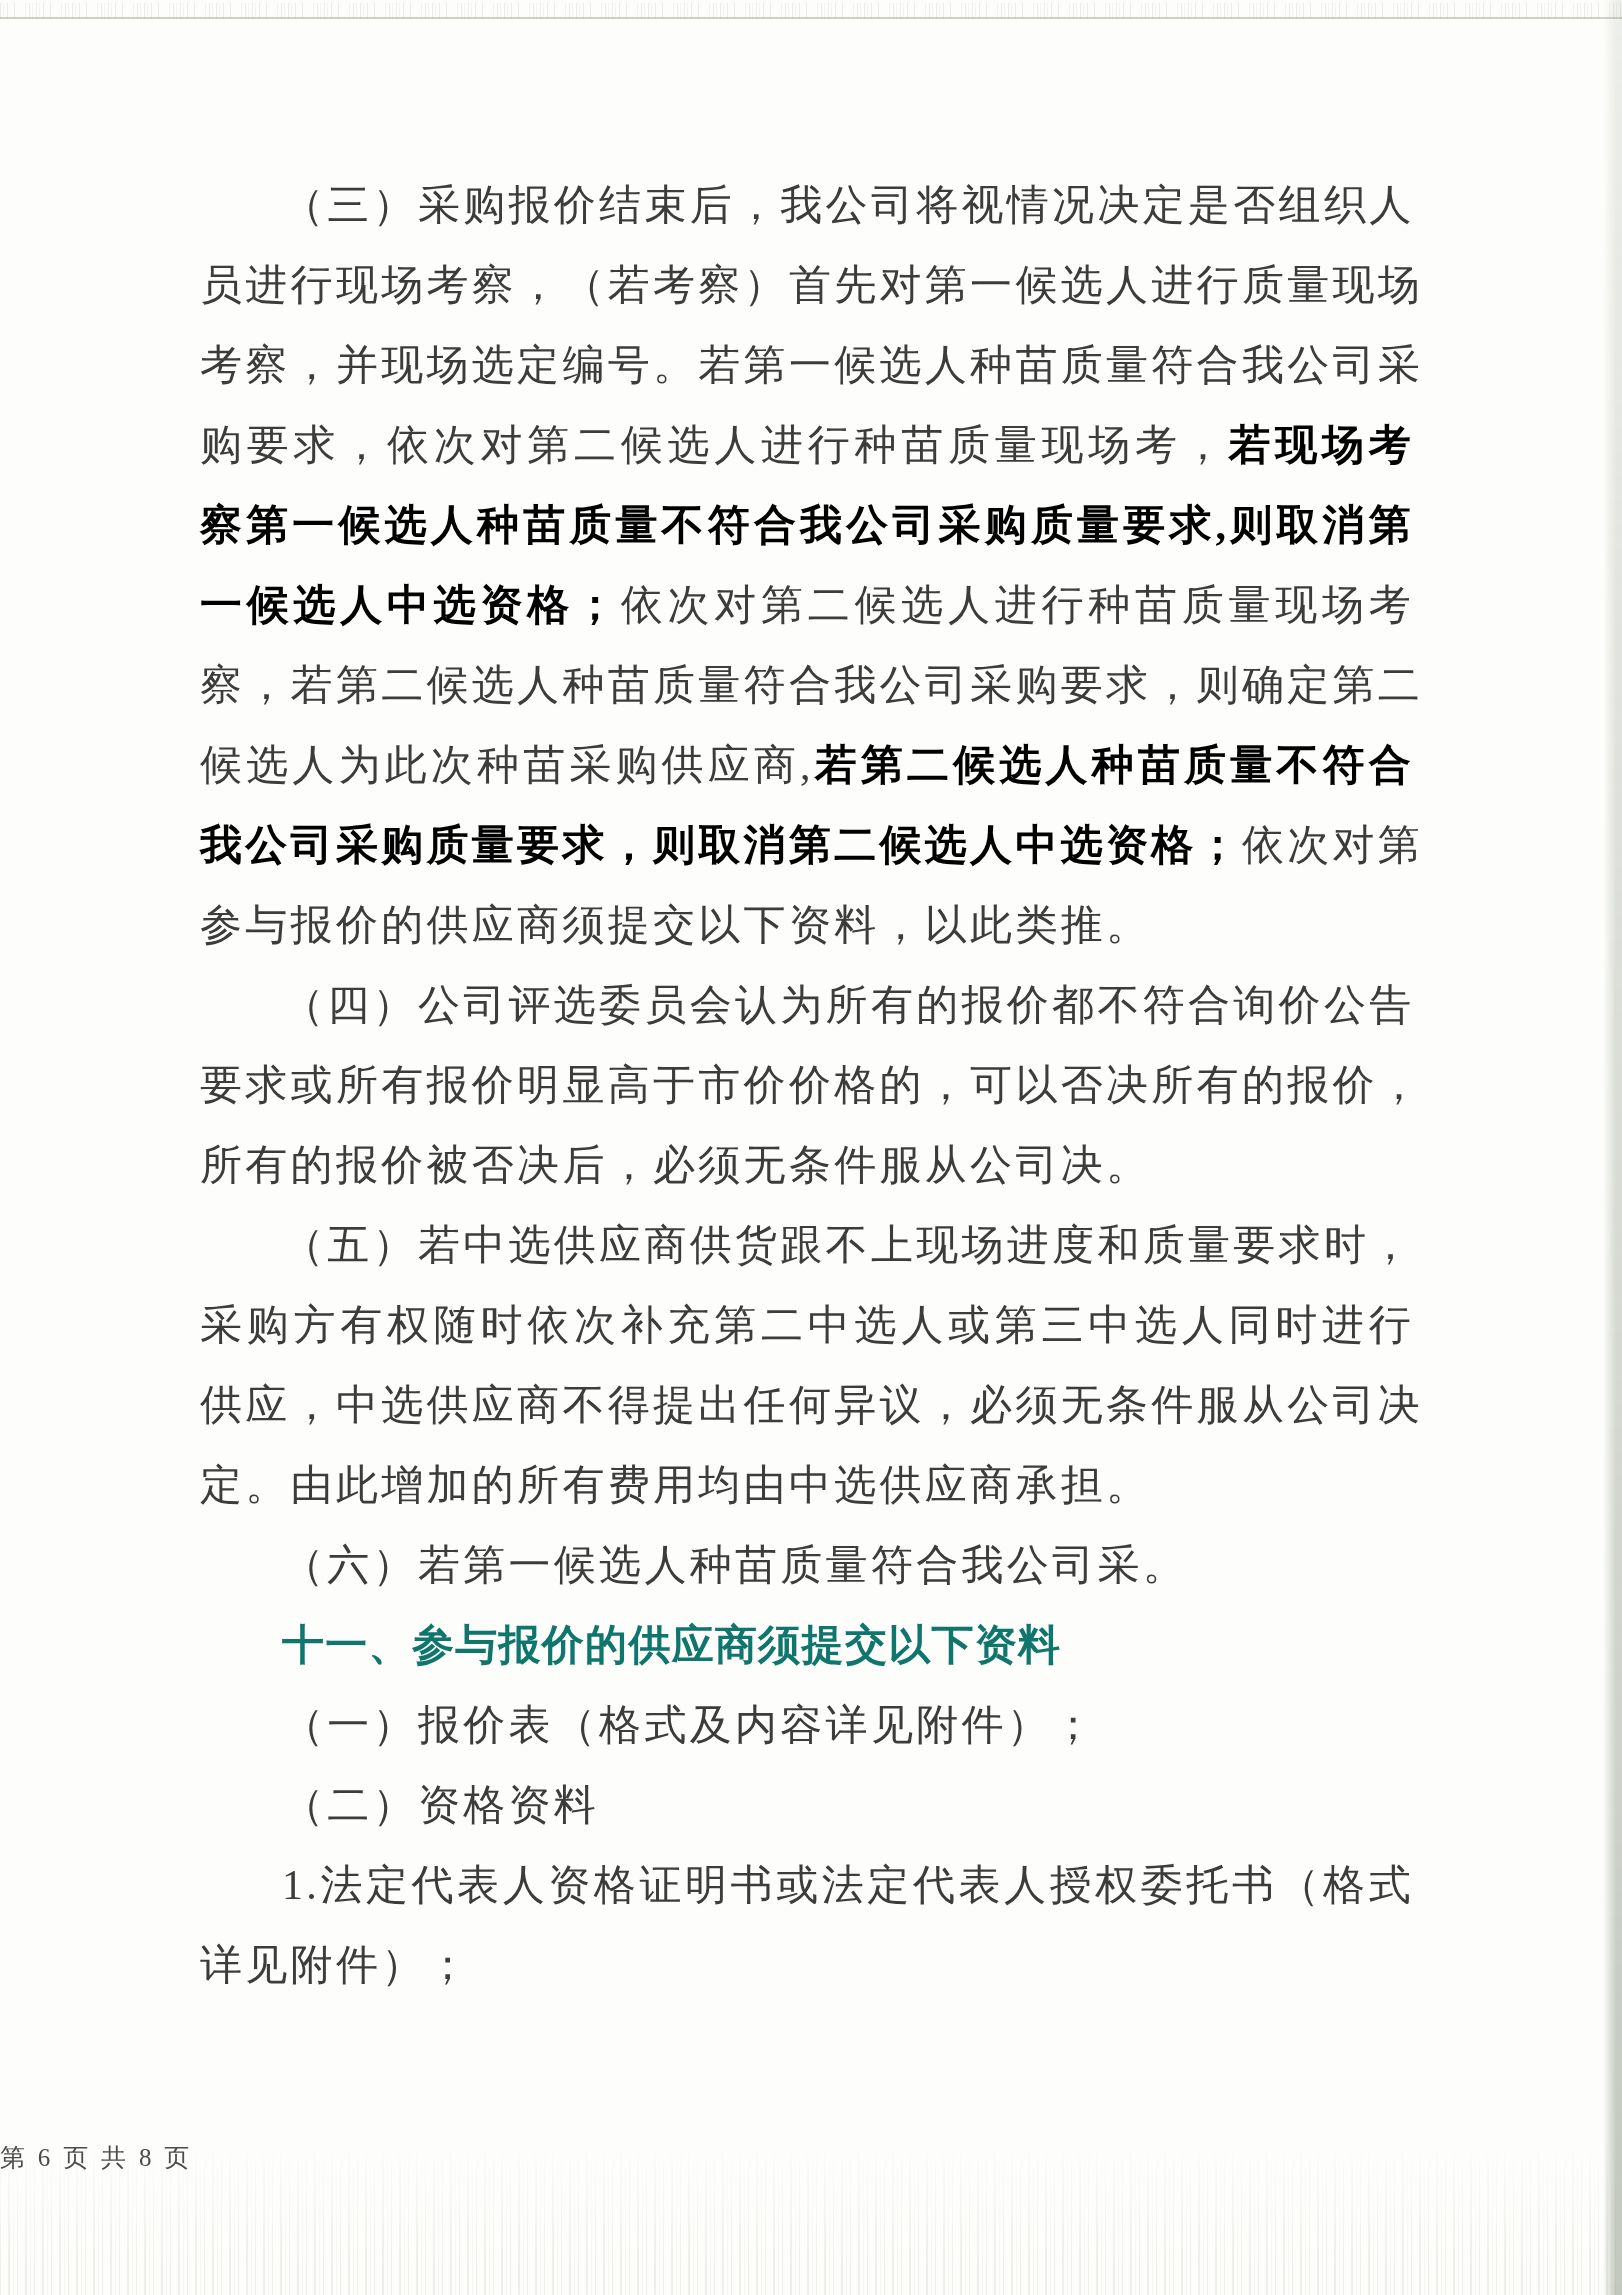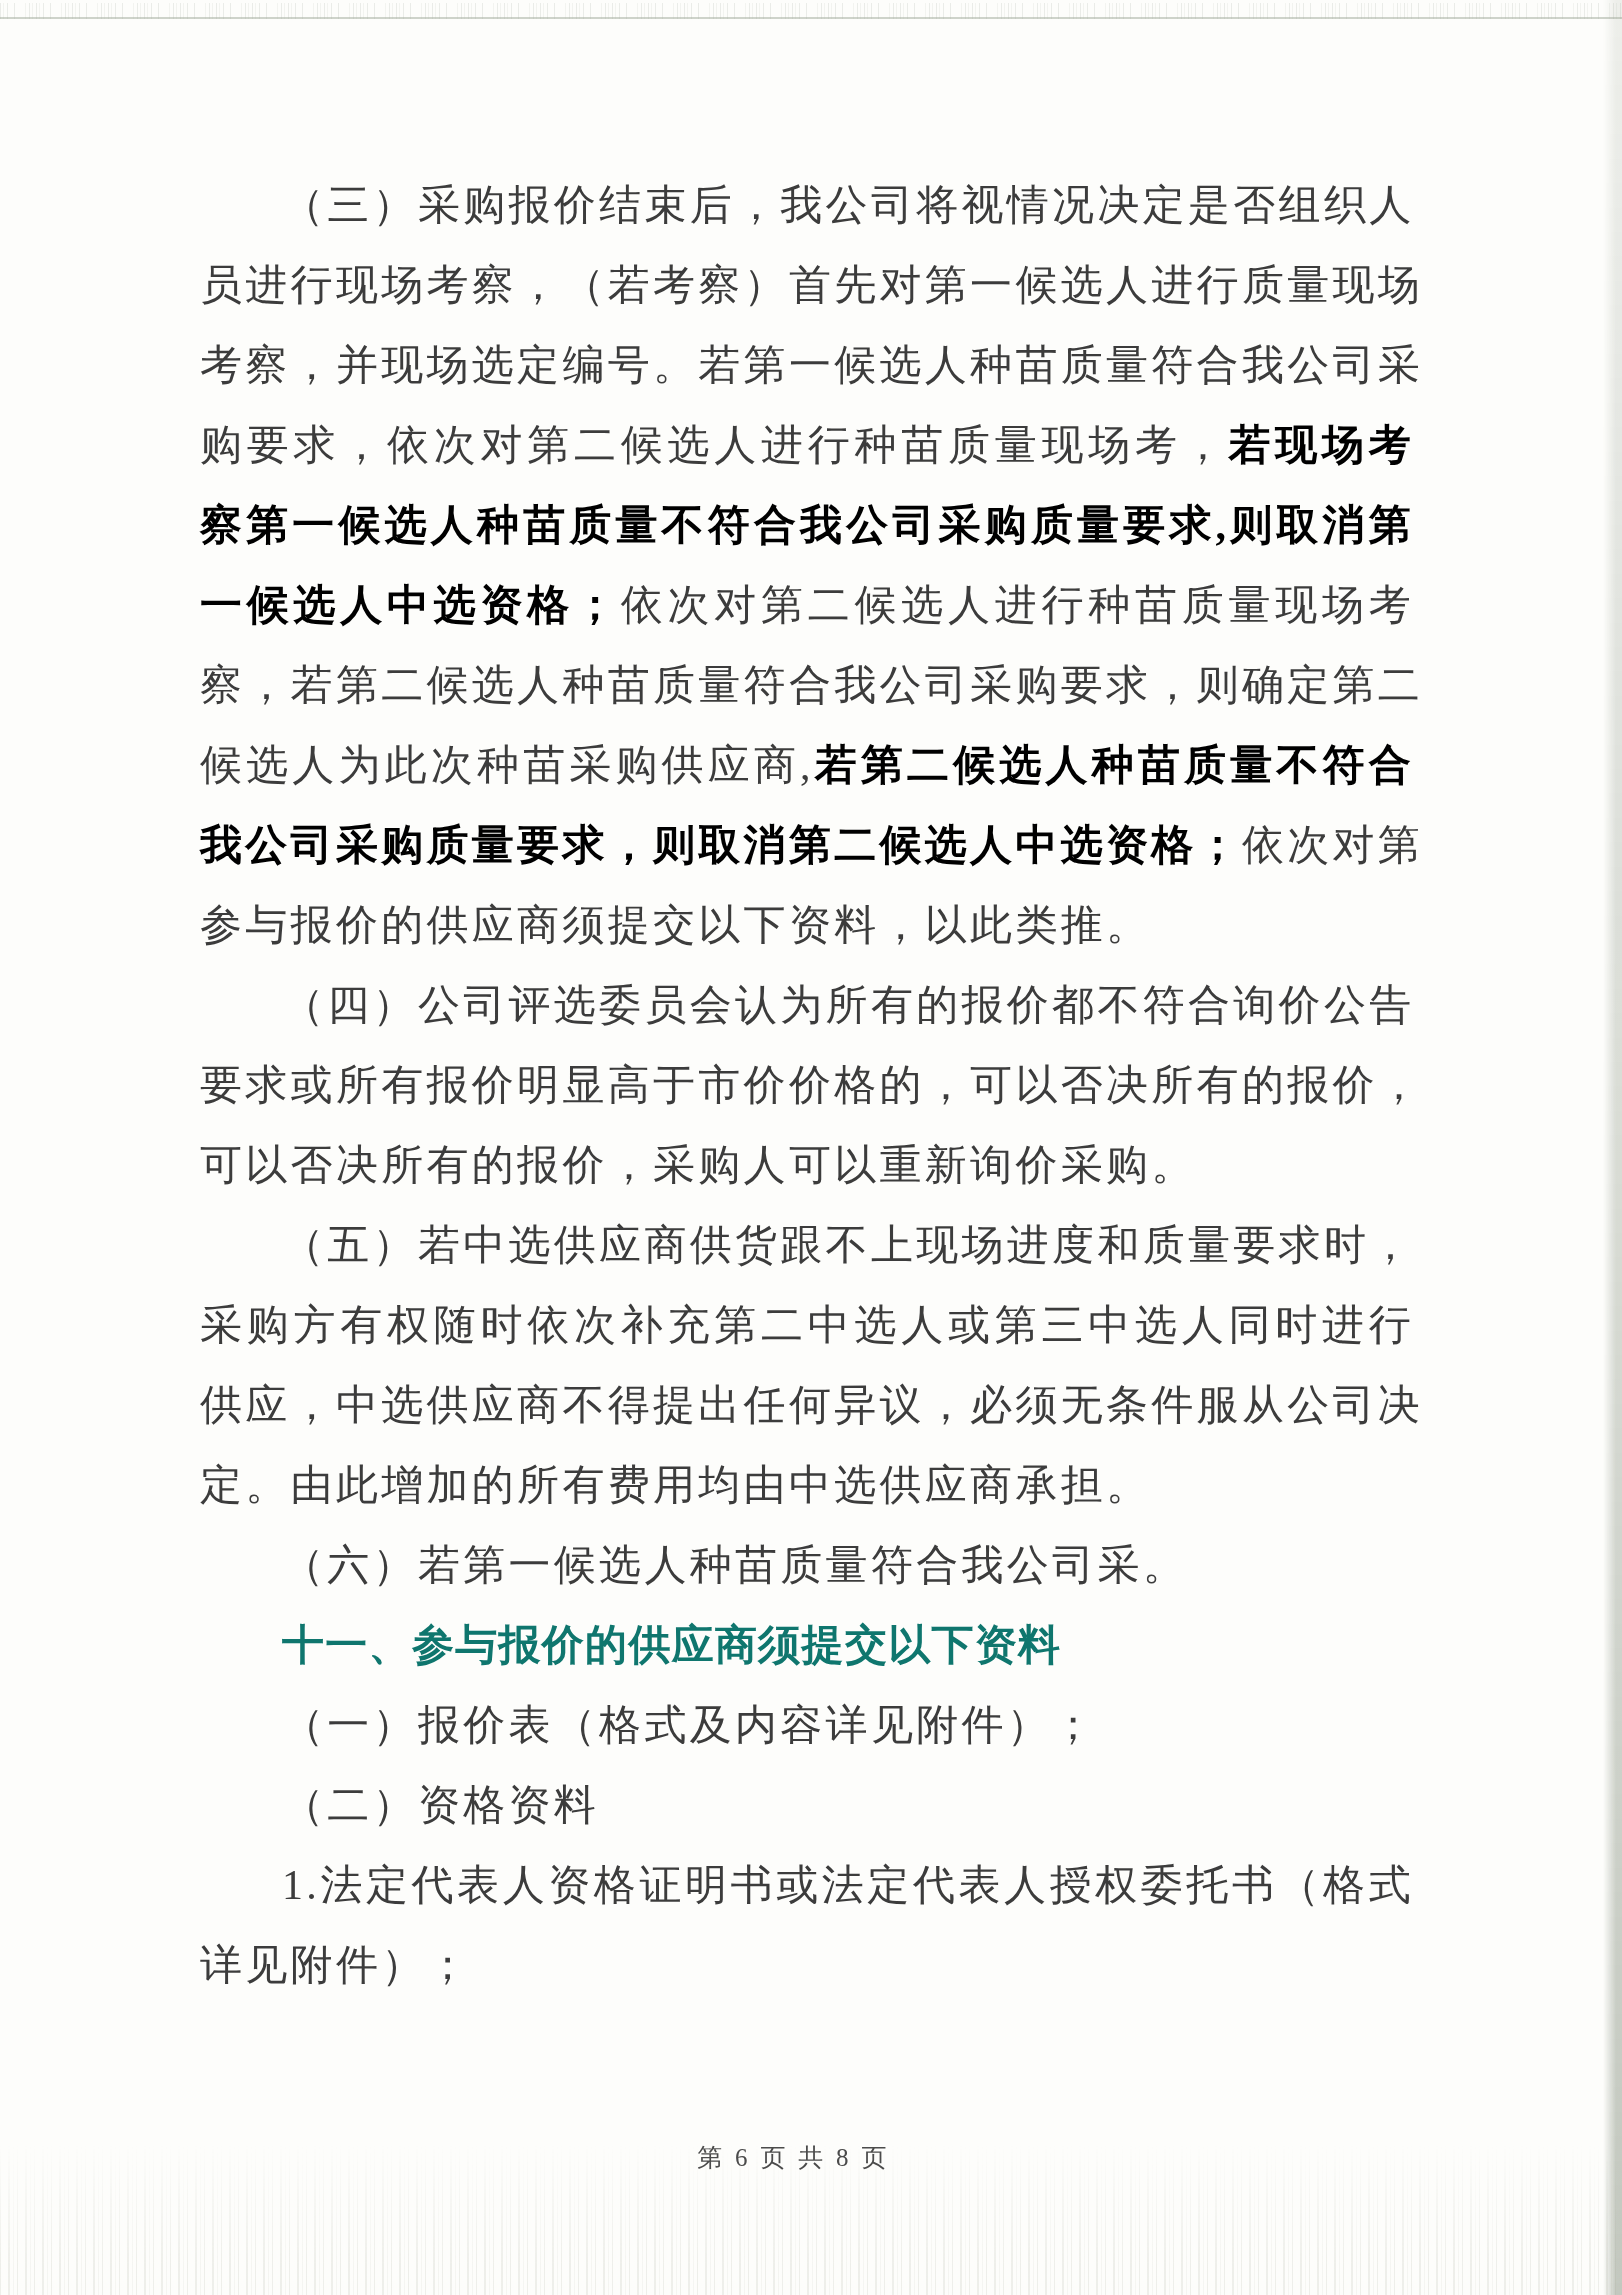--- a/index.html
+++ b/index.html
@@ -53,21 +53,21 @@
   .line.heading .seg {
     font-family: "Liberation Sans", sans-serif;
     font-weight: 700;
     color: #0f766e;
     letter-spacing: 1.3px;
   }
   .footer {
     position: absolute;
     left: 0; right: 36px;
     top: 2141px;
-    text-align: center;
+    text-align: left;
     font-size: 25px;
     letter-spacing: 3.3px;
     color: #4b4b4b;
   }
 </style>
 </head>
 <body>
 
 <div class="page">
   <div class="scan-top"></div>
@@ -80,21 +80,21 @@
       <div class="line full"><span class="seg">考察，并现场选定编号。若第一候选人种苗质量符合我公司采</span></div>
       <div class="line full"><span class="seg">购要求，依次对第二候选人进行种苗质量现场考，</span><span class="seg bold">若现场考</span></div>
       <div class="line full"><span class="seg bold">察第一候选人种苗质量不符合我公司采购质量要求,则取消第</span></div>
       <div class="line full"><span class="seg bold">一候选人中选资格；</span><span class="seg">依次对第二候选人进行种苗质量现场考</span></div>
       <div class="line full"><span class="seg">察，若第二候选人种苗质量符合我公司采购要求，则确定第二</span></div>
       <div class="line full"><span class="seg">候选人为此次种苗采购供应商,</span><span class="seg bold">若第二候选人种苗质量不符合</span></div>
       <div class="line full"><span class="seg bold">我公司采购质量要求，则取消第二候选人中选资格；</span><span class="seg">依次对第</span></div>
       <div class="line"><span class="seg">参与报价的供应商须提交以下资料，以此类推。</span></div>
       <div class="line indent full"><span class="seg">（四）公司评选委员会认为所有的报价都不符合询价公告</span></div>
       <div class="line full"><span class="seg">要求或所有报价明显高于市价价格的，可以否决所有的报价，</span></div>
-      <div class="line"><span class="seg">可以否决所有的报价，采购人可以重新询价采购。</span></div>
+      <div class="line"><span class="seg">所有的报价被否决后，必须无条件服从公司决。</span></div>
       <div class="line indent full"><span class="seg">（五）若中选供应商供货跟不上现场进度和质量要求时，</span></div>
       <div class="line full"><span class="seg">采购方有权随时依次补充第二中选人或第三中选人同时进行</span></div>
       <div class="line full"><span class="seg">供应，中选供应商不得提出任何异议，必须无条件服从公司决</span></div>
       <div class="line"><span class="seg">定。由此增加的所有费用均由中选供应商承担。</span></div>
       <div class="line indent"><span class="seg">（六）若第一候选人种苗质量符合我公司采。</span></div>
       <div class="line indent heading"><span class="seg bold">十一、参与报价的供应商须提交以下资料</span></div>
       <div class="line indent"><span class="seg">（一）报价表（格式及内容详见附件）；</span></div>
       <div class="line indent"><span class="seg">（二）资格资料</span></div>
       <div class="line indent full"><span class="seg">1.法定代表人资格证明书或法定代表人授权委托书（格式</span></div>
       <div class="line"><span class="seg">详见附件）；</span></div>

